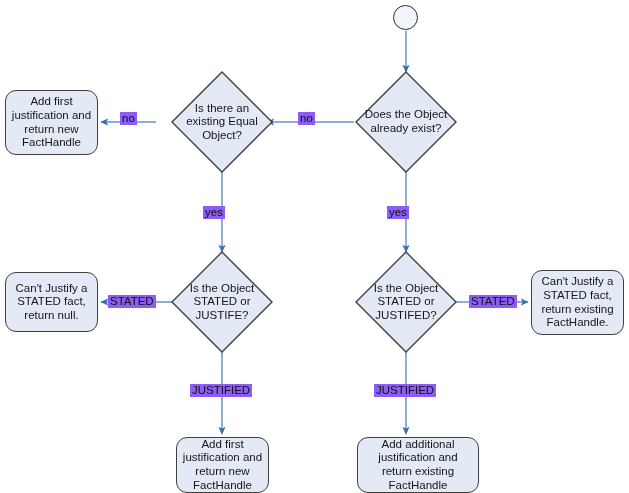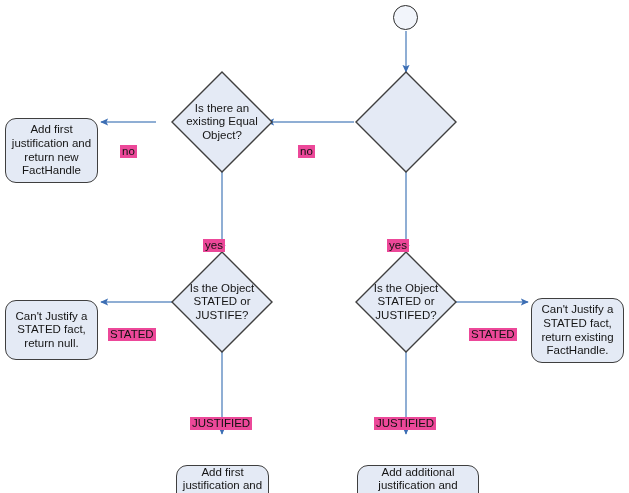--- a/index.html
+++ b/index.html
@@ -22,21 +22,20 @@
     left: 0;
     top: 0;
     width: 629px;
     height: 493px;
   }
 
   
   .node {
     position: absolute;
     box-sizing: border-box;
-    margin-top: 28px;
   }
 
   
   .box {
     background: #e4eaf5;
     border: 1.4px solid #3f3f3f;
     border-radius: 11px;
     display: flex;
     align-items: center;
     justify-content: center;
@@ -85,25 +84,24 @@
     border: 1.6px solid #2c2c2c;
     box-sizing: border-box;
   }
 
   
   .edge-label {
     position: absolute;
     font-size: 11.5px;
     line-height: 13px;
     color: #111111;
-    background: #ec4899;
+    background: #8b5cf6;
     padding: 0 2px;
     white-space: nowrap;
     text-align: left;
-    margin-top: 33px;
   }
 </style>
 </head>
 <body>
 
 <div id="canvas">
 
   <svg id="svg-layer" viewBox="0 0 629 493" xmlns="http://www.w3.org/2000/svg">
     <defs>
       <marker id="arrow" markerWidth="9" markerHeight="9" refX="7.2" refY="4" orient="auto" markerUnits="userSpaceOnUse">
@@ -140,20 +138,24 @@
 
     
     <polygon points="406,72 456,122 406,172 356,122" fill="#e4eaf5" stroke="#3f3f3f" stroke-width="1.4"></polygon>
     <polygon points="222,72 272,122 222,172 172,122" fill="#e4eaf5" stroke="#3f3f3f" stroke-width="1.4"></polygon>
     <polygon points="222,252 272,302 222,352 172,302" fill="#e4eaf5" stroke="#3f3f3f" stroke-width="1.4"></polygon>
     <polygon points="406,252 456,302 406,352 356,302" fill="#e4eaf5" stroke="#3f3f3f" stroke-width="1.4"></polygon>
   </svg>
 
   <div class="start-circle" style="left:393px; top:5px;"></div>
 
+  <div class="diamond-wrap" style="left:356px; top:72px;">
+    <div class="diamond-label">Does the Object
+already exist?</div>
+  </div>
 
   <div class="diamond-wrap" style="left:172px; top:72px;">
     <div class="diamond-label">Is there an
 existing Equal
 Object?</div>
   </div>
 
   <div class="diamond-wrap" style="left:172px; top:252px;">
     <div class="diamond-label">Is the Object
 STATED or

